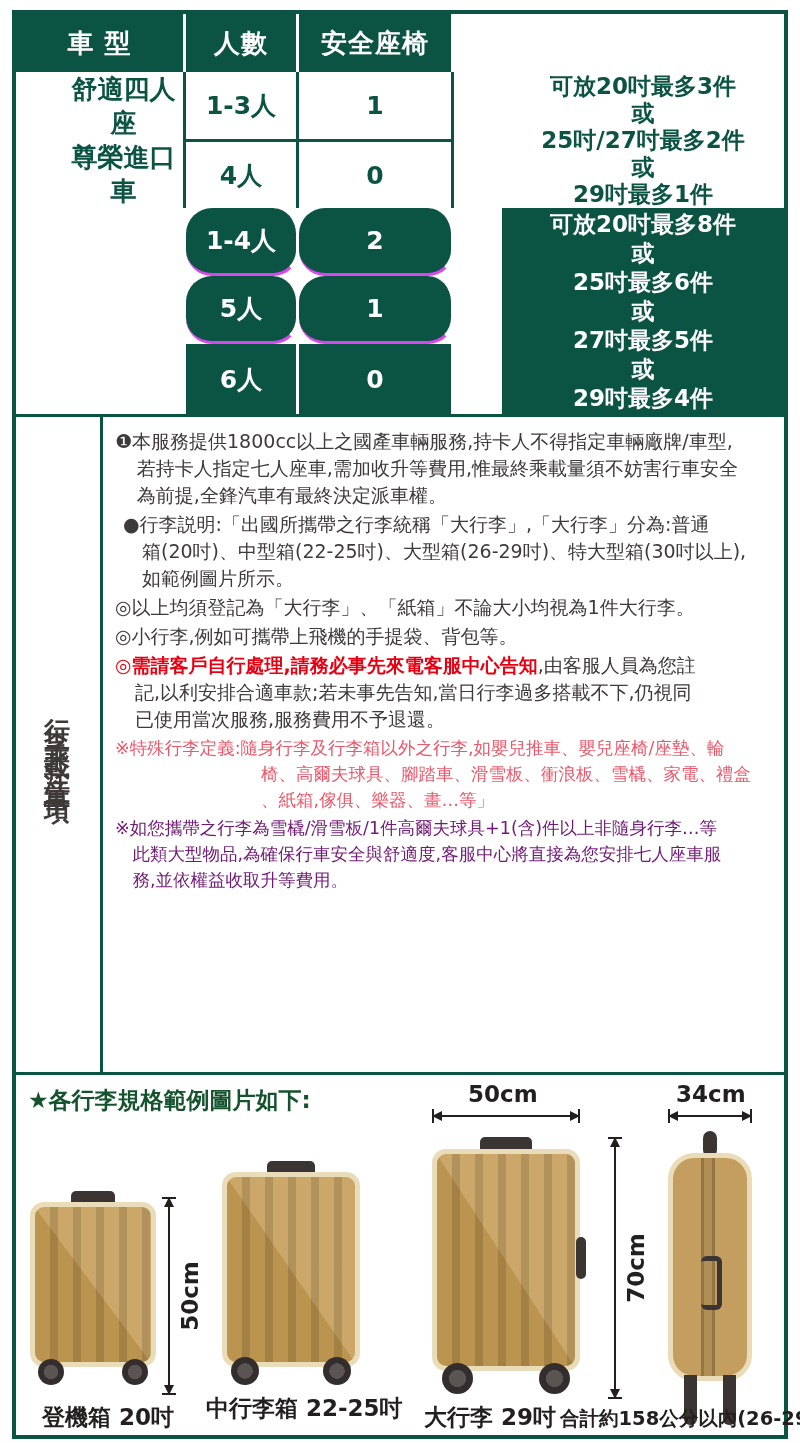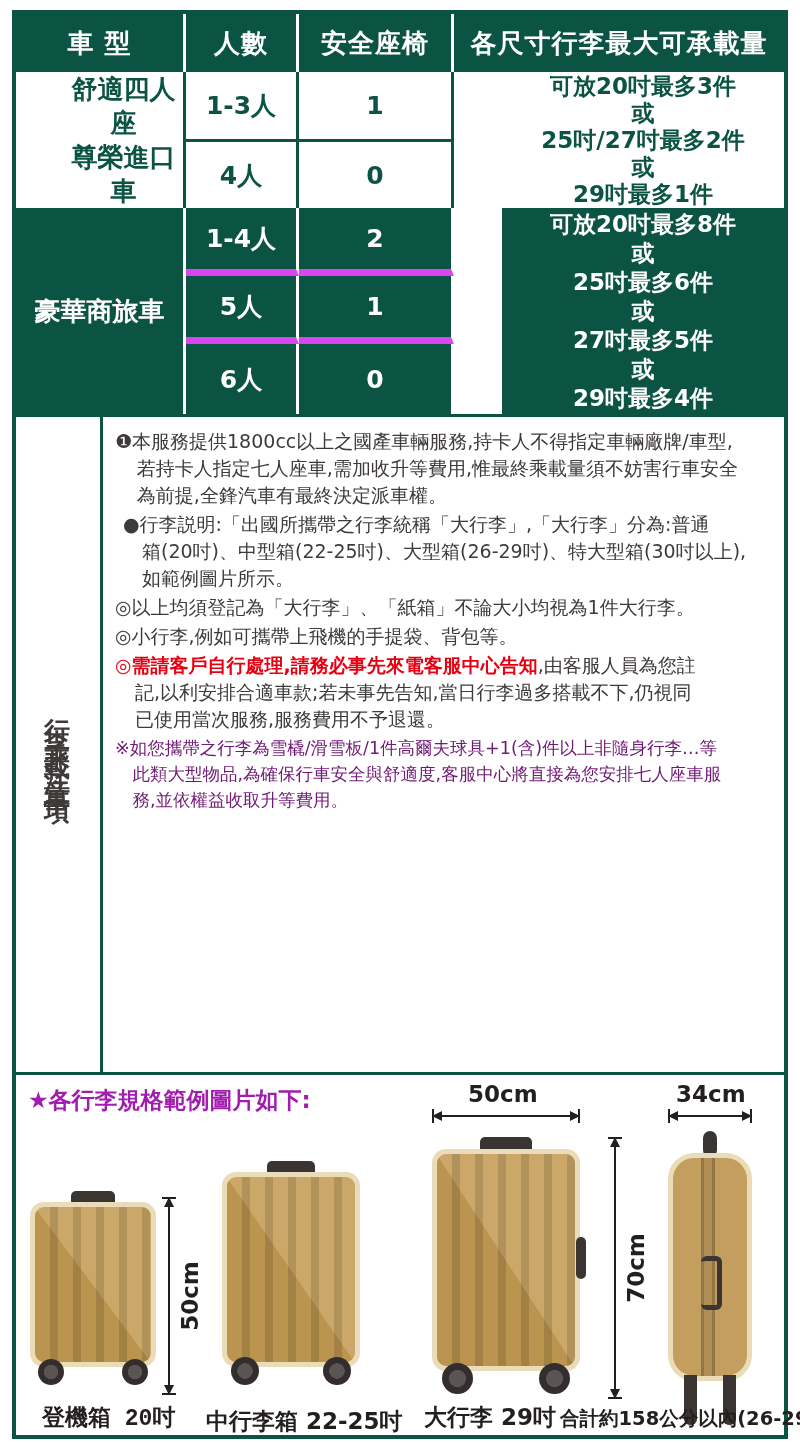--- a/index.html
+++ b/index.html
@@ -8,41 +8,41 @@
 
   
   .tbl{display:grid;grid-template-columns:170px 113px 155px 1fr;grid-template-rows:58px 70px 66px 68px 68px 70px;width:768px;}
   .c{display:flex;align-items:center;justify-content:center;text-align:center;font-weight:bold;}
   .hd{background:#0b5342;color:#fff;font-size:26px;letter-spacing:1px;}
   .s1{color:#0b5342;font-size:25px;background:#fff;}
   .s2{background:#0b5342;color:#fff;font-size:25px;}
   .g-r{border-right:3px solid #0b5342;}
   .g-b{border-bottom:3px solid #0b5342;}
   .w-r{border-right:3px solid #ffffff;}
-  .w-b{border-bottom:7px solid #d946ef;}
+  .w-b{border-bottom:3px solid #d946ef;border-radius:26px;}
   .pre{white-space:pre-line;margin-left:48px;}
   .veh{font-size:26px;line-height:34px;}
   .lug1{font-size:23px;line-height:27px;}
   .lug2{font-size:23px;line-height:29px;}
 
   
   .notes{display:flex;border-top:3px solid #0b5342;height:655px;overflow:hidden;}
   .side{width:84px;border-right:3px solid #0b5342;display:flex;align-items:center;justify-content:center;}
   .side span{writing-mode:vertical-rl;font-size:26px;font-weight:bold;color:#3e3a39;letter-spacing:12px;}
   .ncontent{flex:1;padding:9px 8px 0 12px;color:#3e3a39;font-size:19px;line-height:27px;}
   .np{padding-left:1.15em;text-indent:-1.15em;white-space:pre-line;margin:2px 0;}
   .np.sub{margin-left:8px;padding-left:1em;text-indent:-1em;}
   .np.circ{padding-left:1.05em;text-indent:-1.05em;}
   .redbold{color:#e60012;font-weight:bold;}
   .np.reddef{color:#e8596b;font-size:17.5px;line-height:26px;padding-left:146px;text-indent:-146px;}
   .np.red2{color:#701a75;font-size:17.5px;line-height:26px;padding-left:1em;text-indent:-1em;}
 
   
   .examples{position:relative;border-top:3px solid #0b5342;height:360px;}
-  .extitle{position:absolute;left:12px;top:10px;font-size:23px;font-weight:bold;color:#a21caf;}
+  .extitle{position:absolute;left:12px;top:10px;font-size:23px;font-weight:bold;color:#14532d;}
   .case{position:absolute;}
   .handle{position:absolute;left:50%;transform:translateX(-50%);top:0;background:#3a3433;border-radius:5px;}
   .cbody{position:absolute;left:0;right:0;border:5px solid #eadcb8;border-radius:14px;
          background:repeating-linear-gradient(90deg,transparent 0 15px,rgba(0,0,0,0.13) 15px 23px),
                     linear-gradient(to top right,#bb944f 49.6%,#cBa869 50%);
          background-color:#c49e5e;}
   .wheel{position:absolute;border-radius:50%;background:radial-gradient(circle,#5a5452 0 38%,#332e2d 40% 100%);}
   .sidegrip{position:absolute;background:#3a3433;}
   .leg{position:absolute;width:13px;background:#3a3433;border-radius:0 0 6px 6px;}
 
@@ -63,35 +63,33 @@
 </style>
 </head>
 <body>
 
 <div class="frame">
 
   <div class="tbl">
     <div class="c hd w-r" style="grid-area:1/1/2/2">車 型</div>
     <div class="c hd w-r" style="grid-area:1/2/2/3">人數</div>
     <div class="c hd w-r" style="grid-area:1/3/2/4">安全座椅</div>
-    <div class="c hd" style="grid-area:1/4/2/5">各尺寸行李最大可承載量</div>
 
     <div class="c s1 g-r veh pre" style="grid-area:2/1/4/2">舒適四人座
 尊榮進口車</div>
     <div class="c s1 g-r g-b" style="grid-area:2/2/3/3">1-3人</div>
     <div class="c s1 g-r g-b" style="grid-area:2/3/3/4">1</div>
     <div class="c s1 lug1 pre" style="grid-area:2/4/4/5">可放20吋最多3件
 或
 25吋/27吋最多2件
 或
 29吋最多1件</div>
     <div class="c s1 g-r" style="grid-area:3/2/4/3">4人</div>
     <div class="c s1 g-r" style="grid-area:3/3/4/4">0</div>
 
-    <div class="c s2 w-r veh" style="grid-area:4/1/7/2">豪華商旅車</div>
     <div class="c s2 w-r w-b" style="grid-area:4/2/5/3">1-4人</div>
     <div class="c s2 w-r w-b" style="grid-area:4/3/5/4">2</div>
     <div class="c s2 lug2 pre" style="grid-area:4/4/7/5">可放20吋最多8件
 或
 25吋最多6件
 或
 27吋最多5件
 或
 29吋最多4件</div>
     <div class="c s2 w-r w-b" style="grid-area:5/2/6/3">5人</div>
@@ -109,20 +107,23 @@
 若持卡人指定七人座車,需加收升等費用,惟最終乘載量須不妨害行車安全
 為前提,全鋒汽車有最終決定派車權。</div>
       <div class="np sub">●行李説明:「出國所攜帶之行李統稱「大行李」,「大行李」分為:普通
 箱(20吋)、中型箱(22-25吋)、大型箱(26-29吋)、特大型箱(30吋以上),
 如範例圖片所示。</div>
       <div class="np circ">◎以上均須登記為「大行李」、「紙箱」不論大小均視為1件大行李。</div>
       <div class="np circ">◎小行李,例如可攜帶上飛機的手提袋、背包等。</div>
       <div class="np circ"><span class="redbold">◎需請客戶自行處理,請務必事先來電客服中心告知</span><span>,由客服人員為您註
 記,以利安排合適車款;若未事先告知,當日行李過多搭載不下,仍視同
 已使用當次服務,服務費用不予退還。</span></div>
+      <div class="np reddef">※特殊行李定義:隨身行李及行李箱以外之行李,如嬰兒推車、嬰兒座椅/座墊、輪
+椅、高爾夫球具、腳踏車、滑雪板、衝浪板、雪橇、家電、禮盒
+、紙箱,傢俱、樂器、畫…等」</div>
       <div class="np red2">※如您攜帶之行李為雪橇/滑雪板/1件高爾夫球具+1(含)件以上非隨身行李…等
 此類大型物品,為確保行車安全與舒適度,客服中心將直接為您安排七人座車服
 務,並依權益收取升等費用。</div>
     </div>
   </div>
 
   <div class="examples">
     <div class="extitle">★各行李規格範例圖片如下:</div>
 
     <div class="case" style="left:14px;top:116px;width:126px;height:206px;">
@@ -170,19 +171,19 @@
     <div class="case" style="left:652px;top:56px;width:84px;height:268px;">
       <div class="handle" style="width:14px;height:26px;border-radius:7px;"></div>
       <div class="cbody" style="top:22px;height:218px;border-radius:26px;
            background:linear-gradient(90deg,transparent 0 28px,rgba(0,0,0,0.25) 28px 31px,rgba(0,0,0,0.1) 31px 39px,rgba(0,0,0,0.25) 39px 42px,transparent 42px);
            background-color:#c49e5e;"></div>
       <div class="sidegrip" style="left:33px;top:125px;width:16px;height:44px;background:transparent;border:5px solid #3a3433;border-radius:6px;border-left:none;"></div>
       <div class="leg" style="left:16px;top:244px;height:50px;"></div>
       <div class="leg" style="right:16px;top:244px;height:50px;"></div>
     </div>
 
-    <div class="exlabel" style="left:26px;top:327px;font-family:Liberation Mono, monospace;">登機箱 20吋</div>
-    <div class="exlabel" style="left:190px;top:331px;">中行李箱 22-25吋</div>
+    <div class="exlabel" style="left:26px;top:327px;">登機箱 20吋</div>
+    <div class="exlabel" style="left:190px;top:318px;">中行李箱 22-25吋</div>
     <div class="exlabel" style="left:408px;top:327px;">大行李 29吋</div>
     <div class="exlabel small" style="left:544px;top:330px;">合計約158公分以內(26-29吋)</div>
   </div>
 
 </div>
 
 </body></html>

